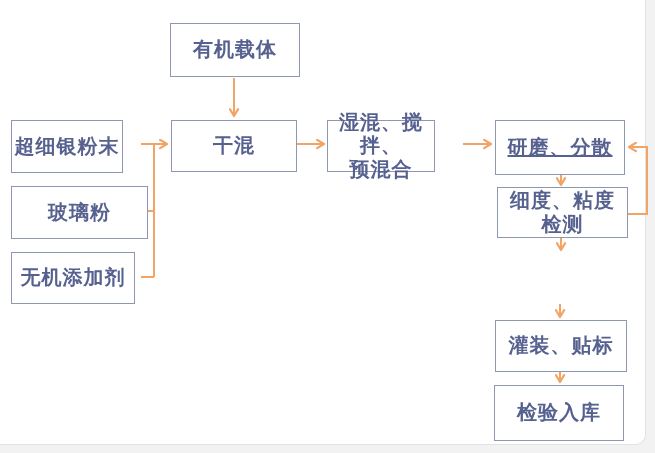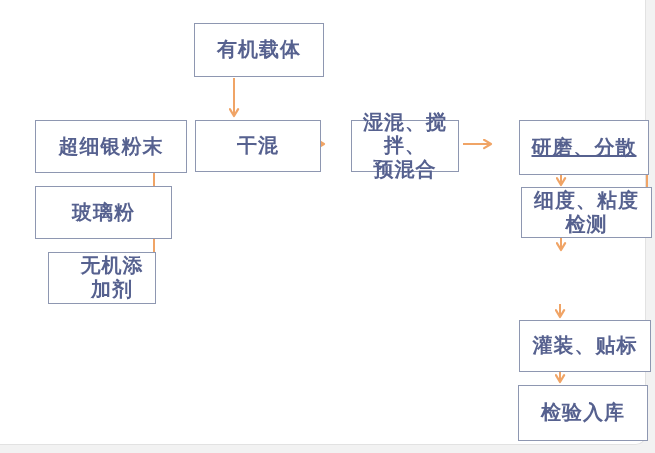--- a/index.html
+++ b/index.html
@@ -42,21 +42,20 @@
     background: #ffffff;
     display: flex;
     align-items: center;
     justify-content: center;
     text-align: center;
     color: #56618f;
     font-weight: 700;
     font-size: 20px;
     line-height: 1.18;
     letter-spacing: 1px;
-    margin-left: 24px;
   }
   .node-label {
     white-space: pre-line;
     display: block;
     padding: 0 2px;
   }
 </style>
 </head>
 <body>
 
@@ -82,29 +81,29 @@
       <path d="M560 304 L560 317" marker-end="url(#arr)"></path>
       <path d="M560 372 L560 382" marker-end="url(#arr)"></path>
       <path d="M628 214 L647 214 L647 147 L629 147" marker-end="url(#arr)"></path>
     </g>
   </svg>
 
   <div class="node" style="left:170px; top:23px; width:130px; height:54px;">
     <span class="node-label">有机载体</span>
   </div>
 
-  <div class="node" style="left:11px; top:120px; width:152px; height:53px;">
+  <div class="node" style="left:11px; top:120px; width:112px; height:53px;">
     <span class="node-label">超细银粉末</span>
   </div>
 
   <div class="node" style="left:11px; top:186px; width:137px; height:53px;">
     <span class="node-label">玻璃粉</span>
   </div>
 
-  <div class="node" style="left:24px; top:252px; width:108px; height:52px;padding-left:20px;">
+  <div class="node" style="left:11px; top:252px; width:124px; height:52px;">
     <span class="node-label">无机添加剂</span>
   </div>
 
   <div class="node" style="left:171px; top:120px; width:126px; height:52px;justify-content:center;">
     <span class="node-label">干混</span>
   </div>
 
   <div class="node" style="left:327px; top:120px; width:108px; height:52px;">
     <span class="node-label">湿混、搅拌、
 预混合</span>

